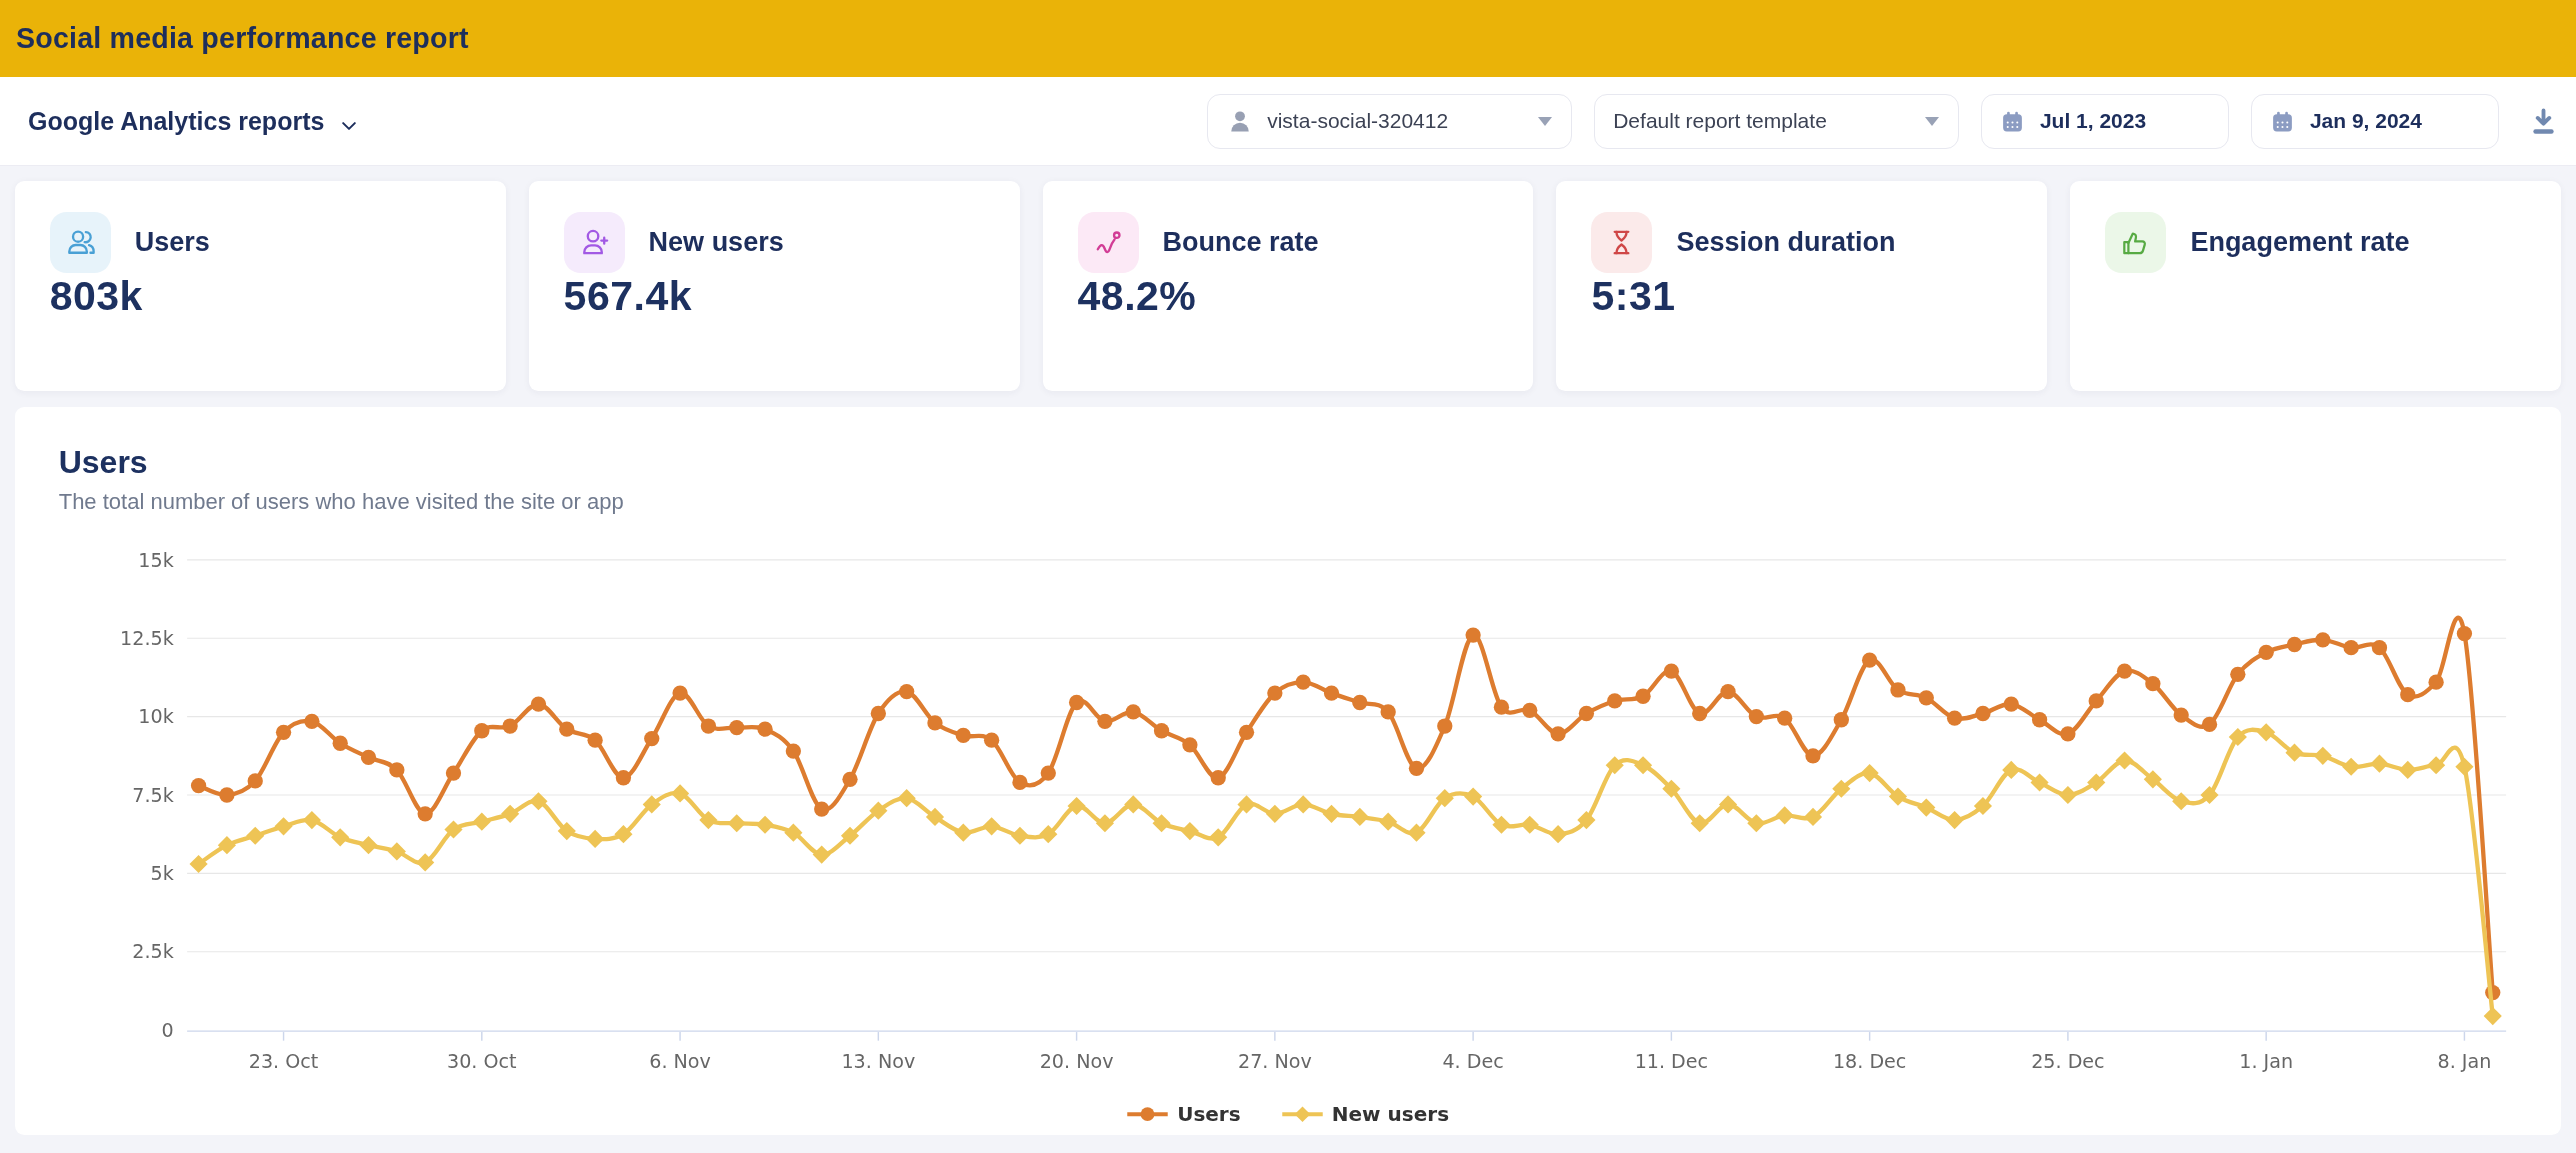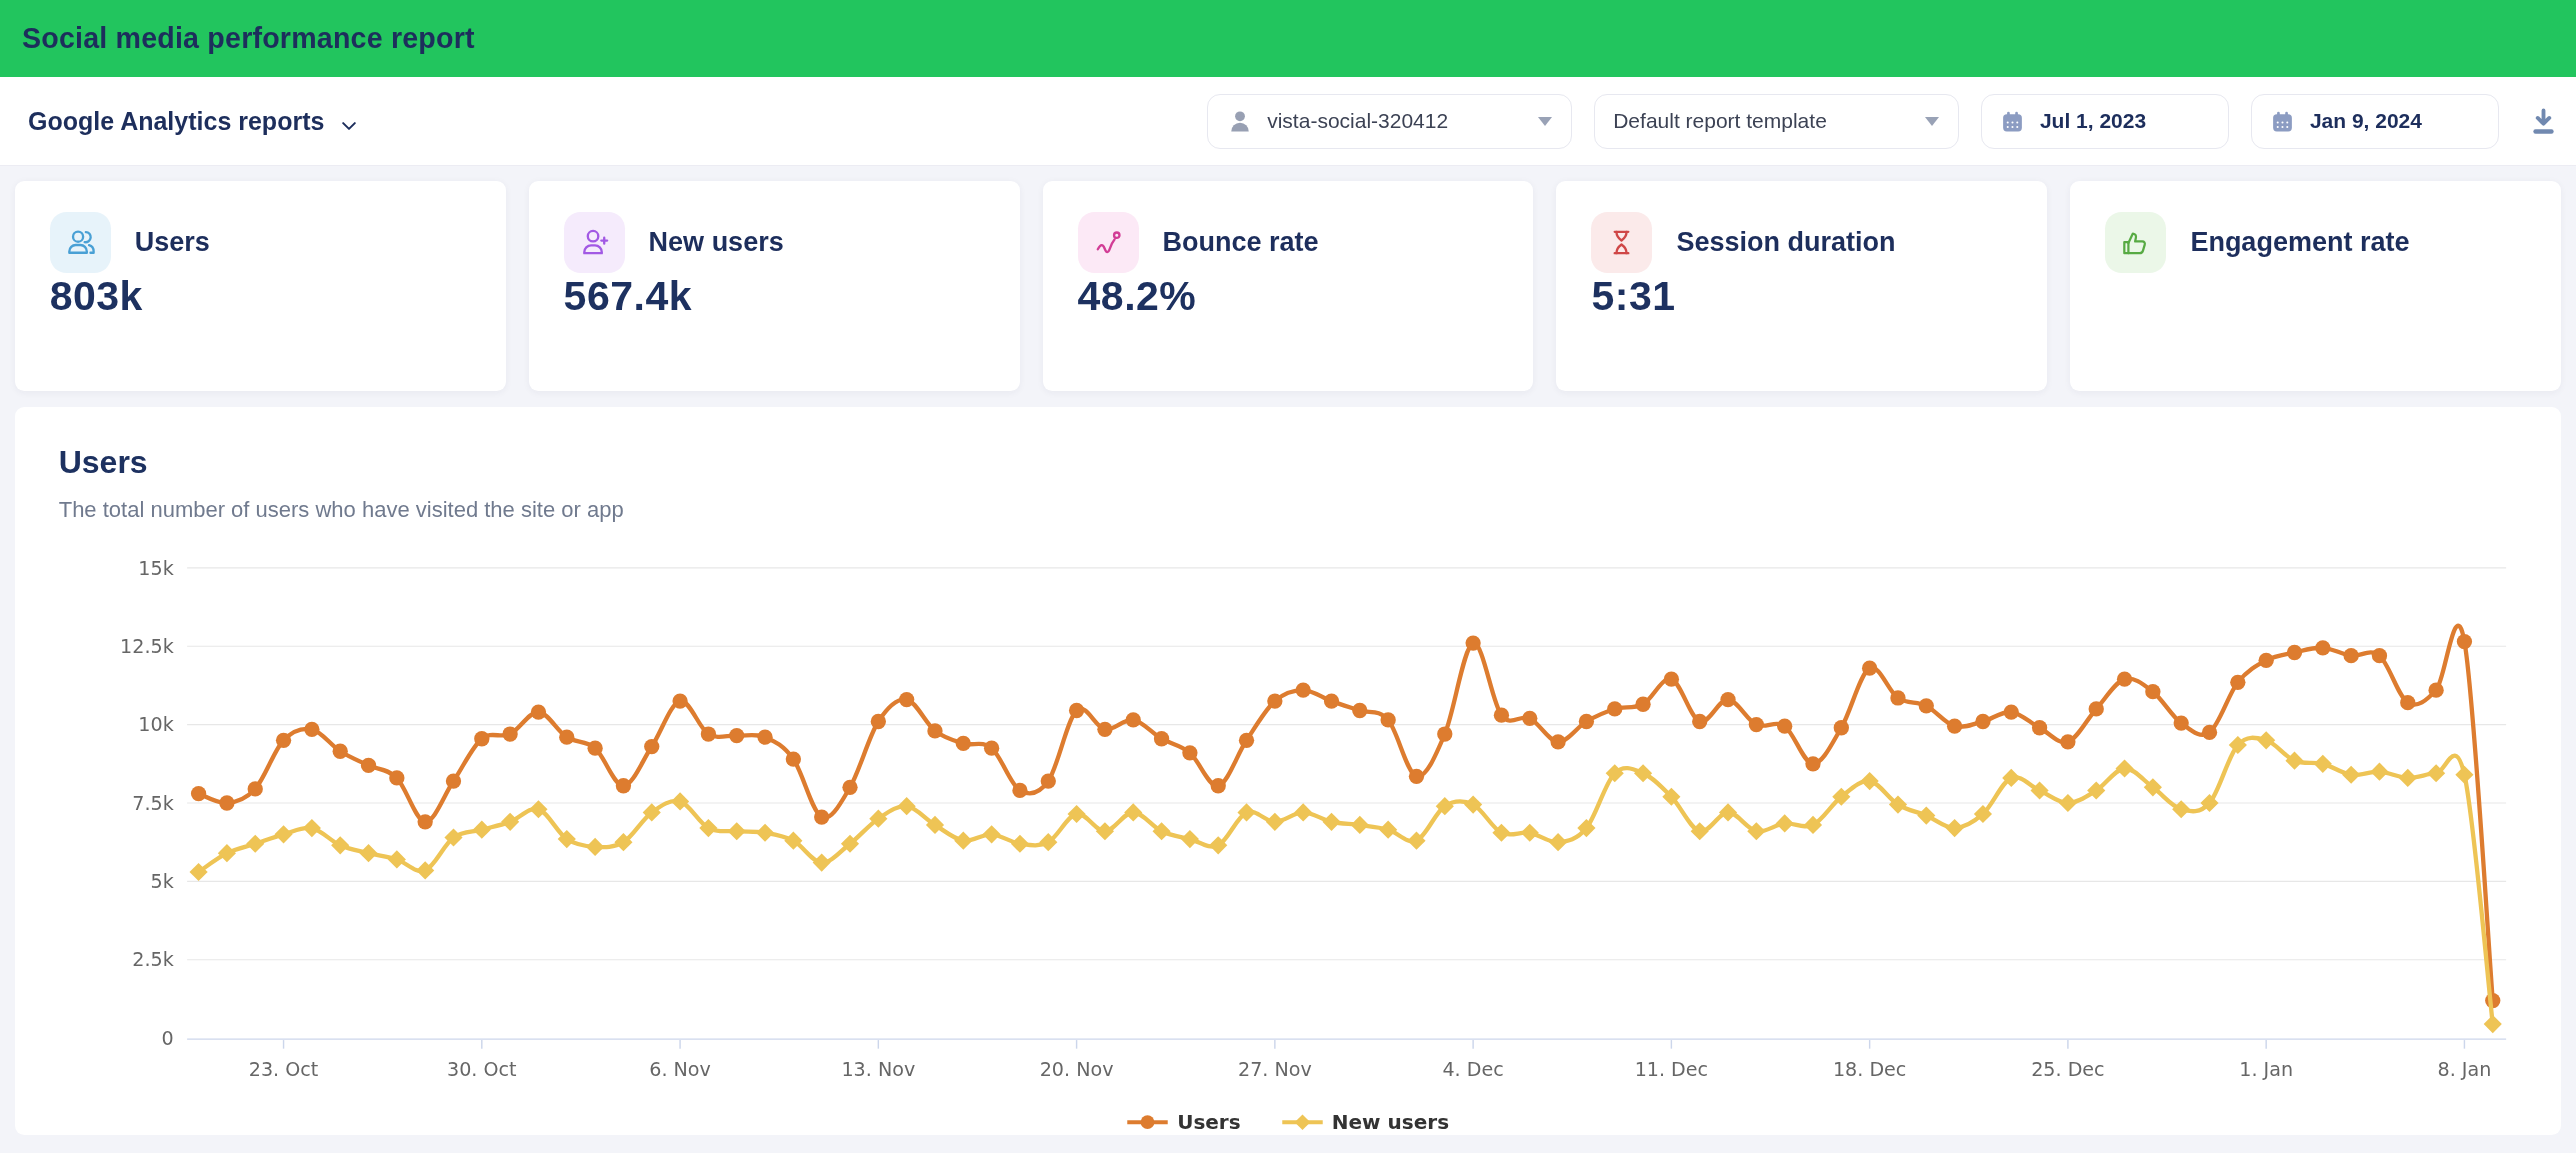--- a/index.html
+++ b/index.html
@@ -4,21 +4,21 @@
 <style>
   * { box-sizing: border-box; }
   html,body { margin:0; padding:0; }
   body {
     width:2576px; height:1153px; overflow:hidden;
     background:#f3f4f9;
     font-family:"Liberation Sans", sans-serif;
     color:#1d2e5c;
   }
   
-  .header { height:77px; background:#22c55e; display:flex; align-items:center; padding:0 22px; }
+  .header { height:77px; background:#eab308; display:flex; align-items:center; padding:0 16px; }
   .page-title { font-size:28.6px; font-weight:600; color:#1d2e5c; letter-spacing:0.2px; }
 
   
   .toolbar { height:89px; background:#ffffff; border-bottom:0.9px solid #ececf3;
              display:flex; align-items:center; justify-content:space-between; padding:0 9.2px 0 28px; }
   .report-type { display:flex; align-items:flex-end; gap:14.7px; font-size:25px; font-weight:700; color:#1d2e5c; cursor:pointer; }
   .controls { display:flex; align-items:center; gap:22px;margin-left:16px; }
   .control { height:55px; border:1.8px solid #e7e8f0; border-radius:13px; background:#fff;
              display:flex; align-items:center; padding:0 18.4px; gap:13px; }
   .select { width:365px; justify-content:space-between; }
@@ -34,21 +34,21 @@
   .stat-card { flex:1; background:#fff; border-radius:9.2px; height:210px; padding:31px 35px;
                box-shadow:0 1.8px 7.4px rgba(35,43,85,.05); }
   .stat-head { display:flex; align-items:center; gap:24px; }
   .icon-box { width:61px; height:61px; border-radius:16.6px; display:flex; align-items:center; justify-content:center; flex:0 0 61px; }
   .stat-label { font-size:27px; font-weight:600; color:#1d2e5c; }
   .stat-value { font-size:41px; font-weight:700; color:#1d3160; letter-spacing:0.5px; }
 
   
   .chart-card { margin:16.6px 14.7px 0; background:#fff; border-radius:9.2px; height:728px; padding:37px 44px 11px; }
   .chart-title { font-size:32px; font-weight:700; color:#1d3160; }
-  .chart-sub { font-size:22px; color:#707a8e; margin-top:16px; }
+  .chart-sub { font-size:22px; color:#707a8e; margin-top:8px; }
   #chart-svg { display:block; width:100%; margin-top:20px; }
   #chart-svg text { font-family:"DejaVu Sans", sans-serif; font-size:20px; fill:#666; }
   .legend { display:flex; justify-content:center; align-items:center; gap:41px; margin-top:7.4px; }
   .legend-item { display:flex; align-items:center; gap:9.2px; font-size:20px; font-weight:700; color:#333; cursor:pointer;
                  font-family:"DejaVu Sans", sans-serif; }
 </style>
 </head>
 <body>
 
 <div class="header">

